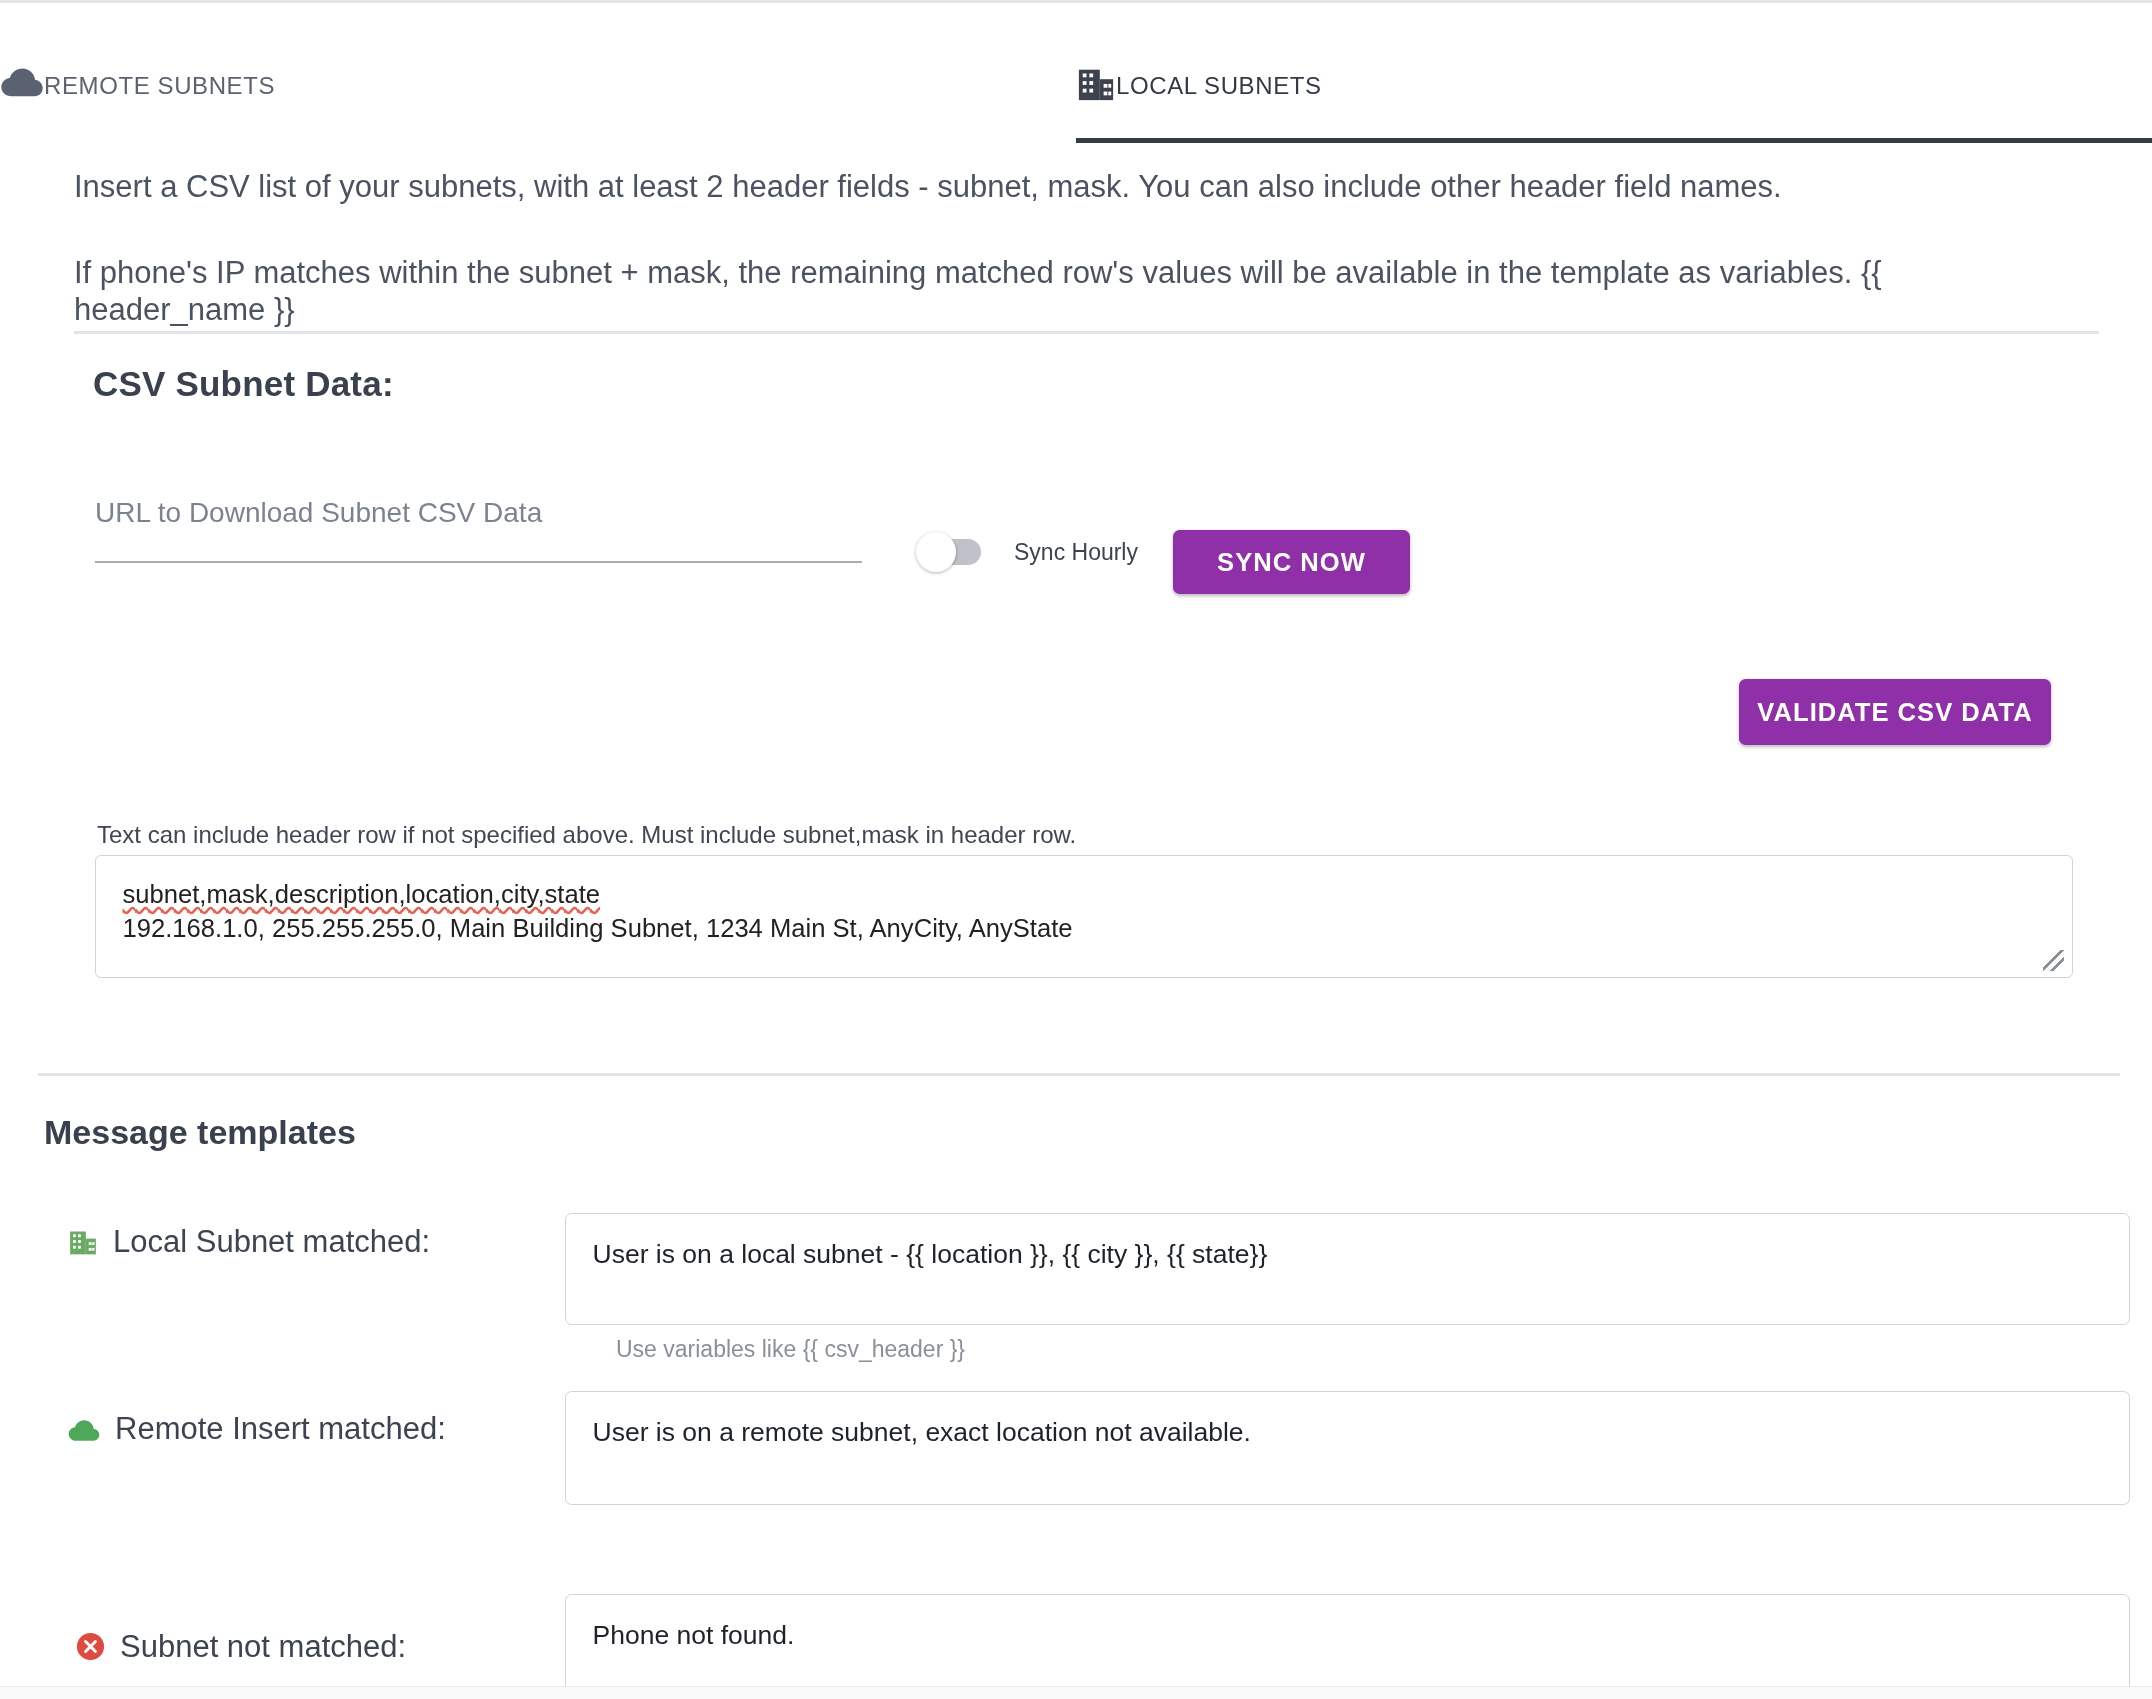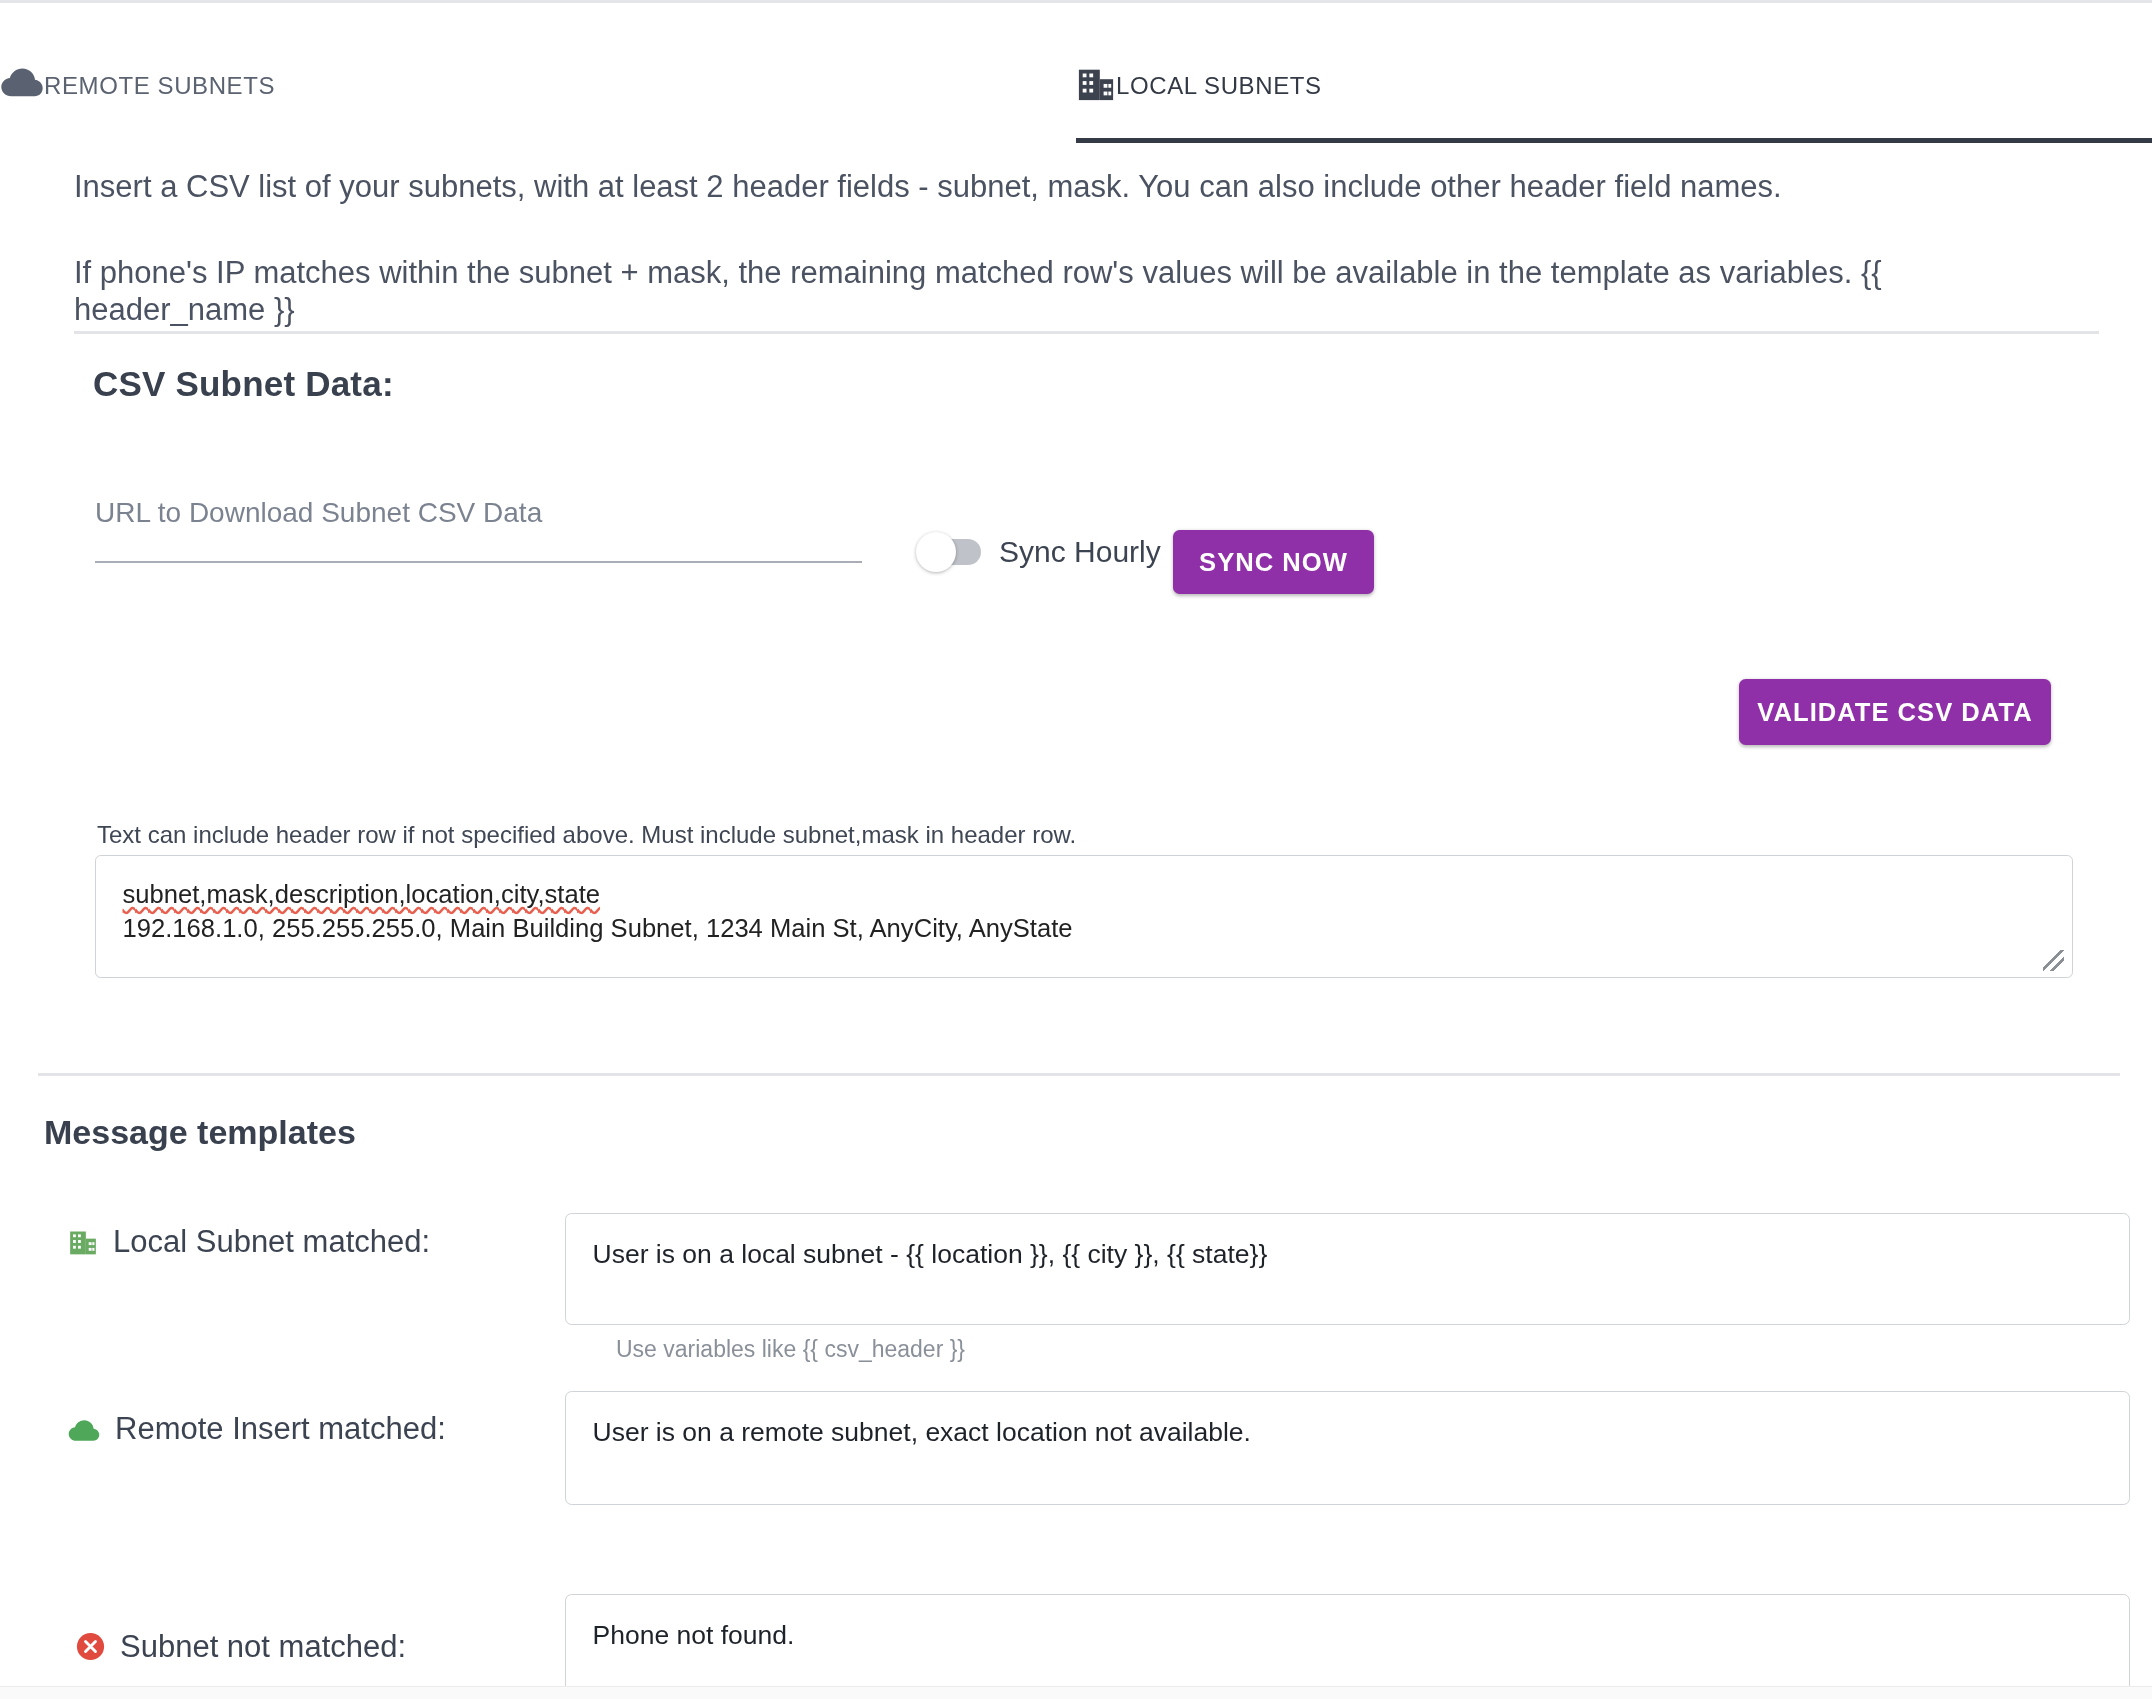--- a/index.html
+++ b/index.html
@@ -69,30 +69,30 @@
     cursor:pointer;
   }
   .toggle-track {
     position:absolute; left:7.6px; top:6.6px; width:57px; height:26.5px;
     border-radius:13.2px; background:#bfc3c9;
   }
   .toggle-knob {
     position:absolute; left:0px; top:0px; width:40px; height:40px; border-radius:50%;
     background:#ffffff; box-shadow:0 0.9px 3.8px rgba(0,0,0,.30);
   }
-  .sync-label { font-size:30px; color:#3d4451; margin-left:13px; }
+  .sync-label { font-size:23px; color:#3d4451; margin-left:28px; }
 
   .btn {
     border:none; border-radius:6.6px; color:#fff;
     font-family:"Liberation Sans", sans-serif;
     font-size:25.6px; font-weight:700; letter-spacing:1px;
     cursor:pointer; box-shadow:0 1.9px 3.8px rgba(0,0,0,.28);
   }
   .btn-sync {
-    position:absolute; left:1173px; top:530px; width:201px; height:64px;
+    position:absolute; left:1173px; top:530px; width:237px; height:64px;
   }
   .btn-validate {
     position:absolute; left:1739px; top:679px; width:312px; height:66px;
   }
 
   .header-field { position:absolute; left:116px; top:714px; width:953px; }
   .header-placeholder { font-size:28px; color:#7c8390; }
   .header-underline { margin-top:32px; height:1.9px; background:#b6bac1; }
 
   .csv-help {

